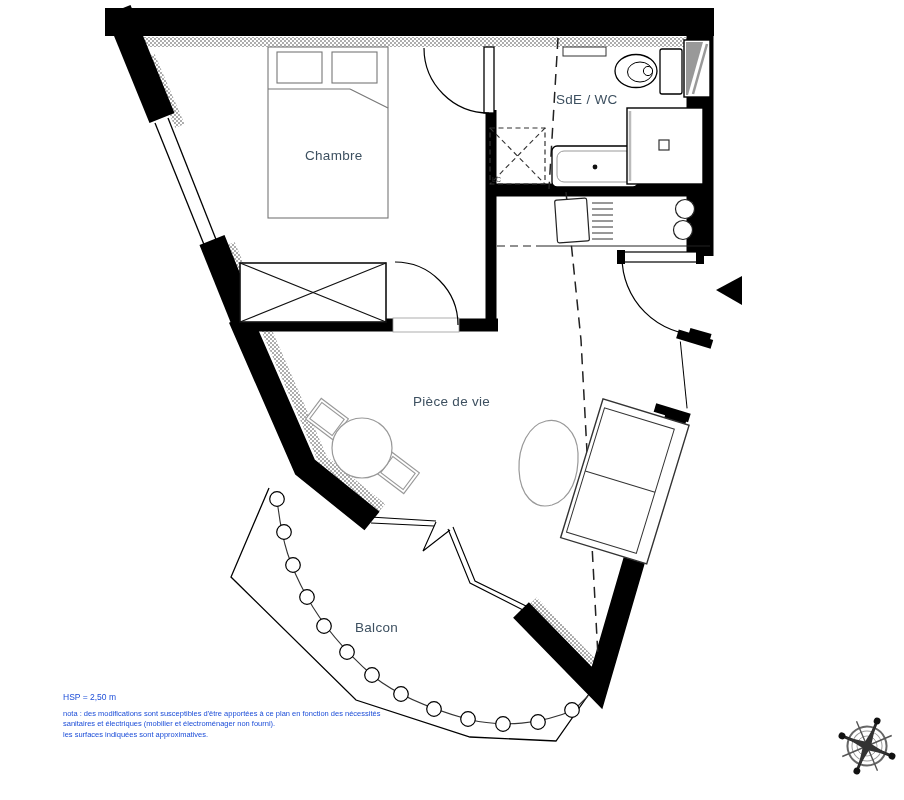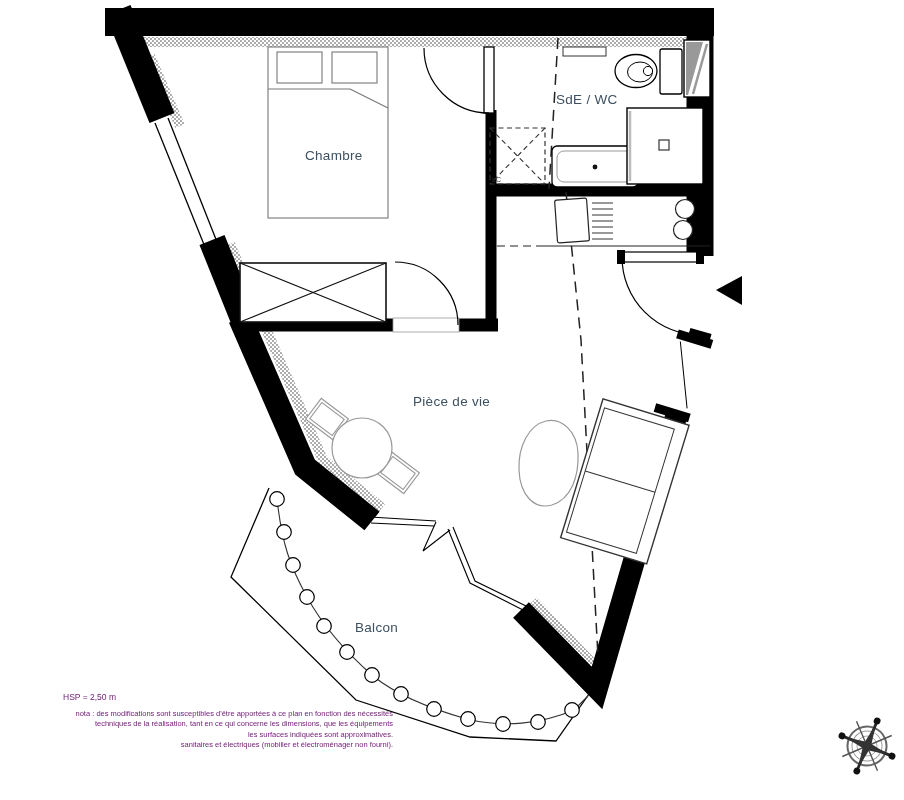--- a/index.html
+++ b/index.html
@@ -2,23 +2,23 @@
 <html><head>
 <meta charset="utf-8">
 <style>
   html,body{margin:0;padding:0;background:#fff;}
   .stage{position:relative;width:904px;height:800px;background:#fff;overflow:hidden;
          font-family:"Liberation Sans",sans-serif;}
   svg{position:absolute;left:0;top:0;}
   .room-label{fill:#3d5060;font-size:13.5px;letter-spacing:.3px;
               font-family:"Liberation Sans",sans-serif;}
   .tiny-label{fill:#333;font-size:7px;font-family:"Liberation Sans",sans-serif;}
-  .notes{position:absolute;left:63px;top:692px;color:#701a75;width:330px;}
+  .notes{position:absolute;left:63px;top:692px;color:#1d4ed8;width:330px;}
   .notes .hsp{font-size:8.5px;margin:0 0 7px 0;white-space:nowrap;}
-  .notes .nline{font-size:7.5px;line-height:10.3px;white-space:nowrap;text-align:right;}
+  .notes .nline{font-size:7.5px;line-height:10.3px;white-space:nowrap;}
 </style>
 </head>
 <body>
 
 <div class="stage">
 
 <svg width="904" height="800" viewBox="0 0 904 800">
   <defs>
     <pattern id="stipple" width="4" height="4" patternUnits="userSpaceOnUse">
       <rect width="4" height="4" fill="#ffffff"></rect>
@@ -198,18 +198,17 @@
     <circle cx="0" cy="-27" r="3.4" fill="#111"></circle>
     <circle cx="27" cy="0" r="3.4" fill="#111"></circle>
     <circle cx="0" cy="27" r="3.4" fill="#111"></circle>
     <circle cx="-27" cy="0" r="3.4" fill="#111"></circle>
   </g>
 </svg>
 
   <div class="notes">
     <p class="hsp">HSP = 2,50 m</p>
     <div class="nline">nota : des modifications sont susceptibles d'être apportées à ce plan en fonction des nécessités</div>
-    <div class="nline">techniques de la réalisation, tant en ce qui concerne les dimensions, que les équipements</div>
+    <div class="nline">sanitaires et électriques (mobilier et électroménager non fourni).</div>
     <div class="nline">les surfaces indiquées sont approximatives.</div>
-    <div class="nline">sanitaires et électriques (mobilier et électroménager non fourni).</div>
   </div>
 
 </div>
 
 </body></html>

